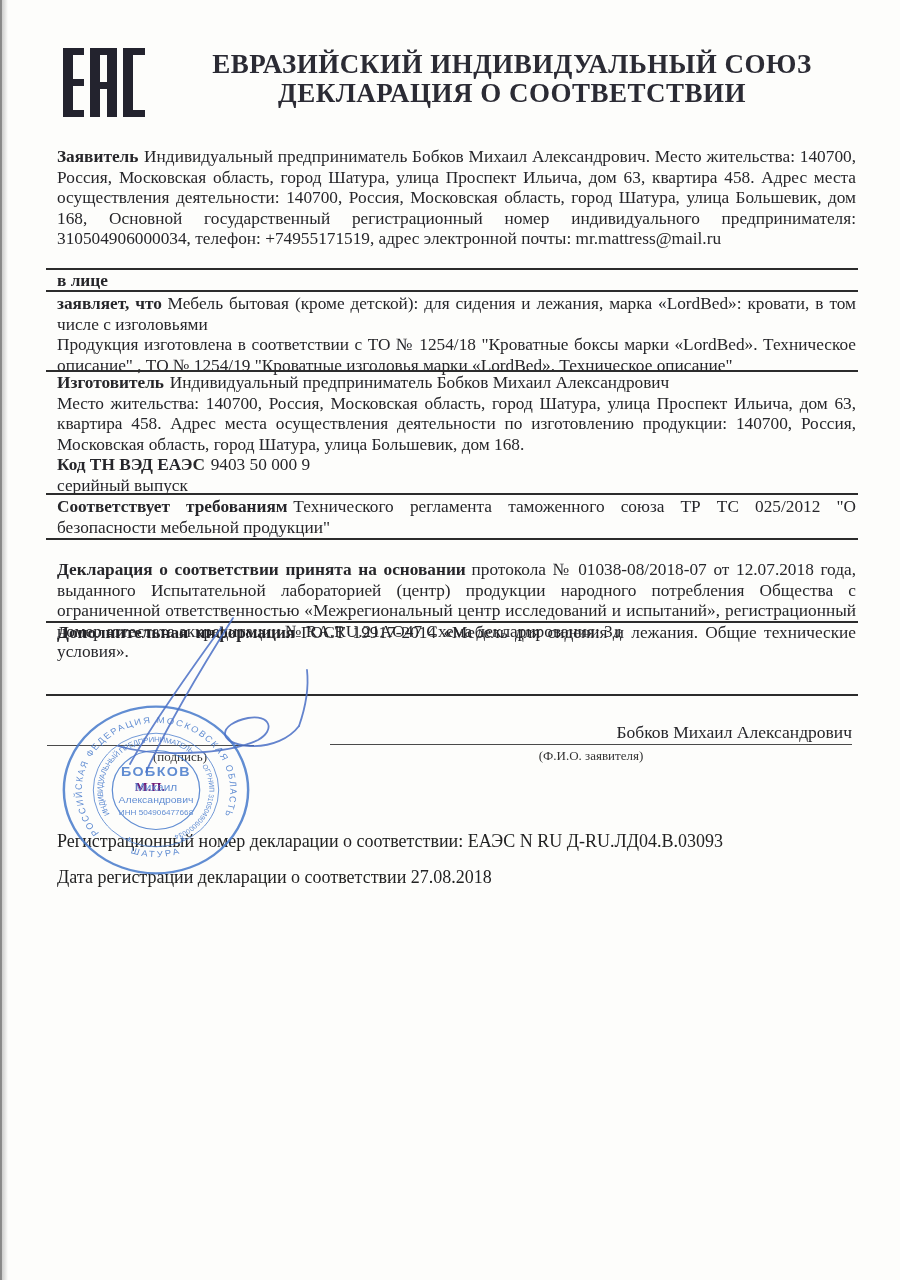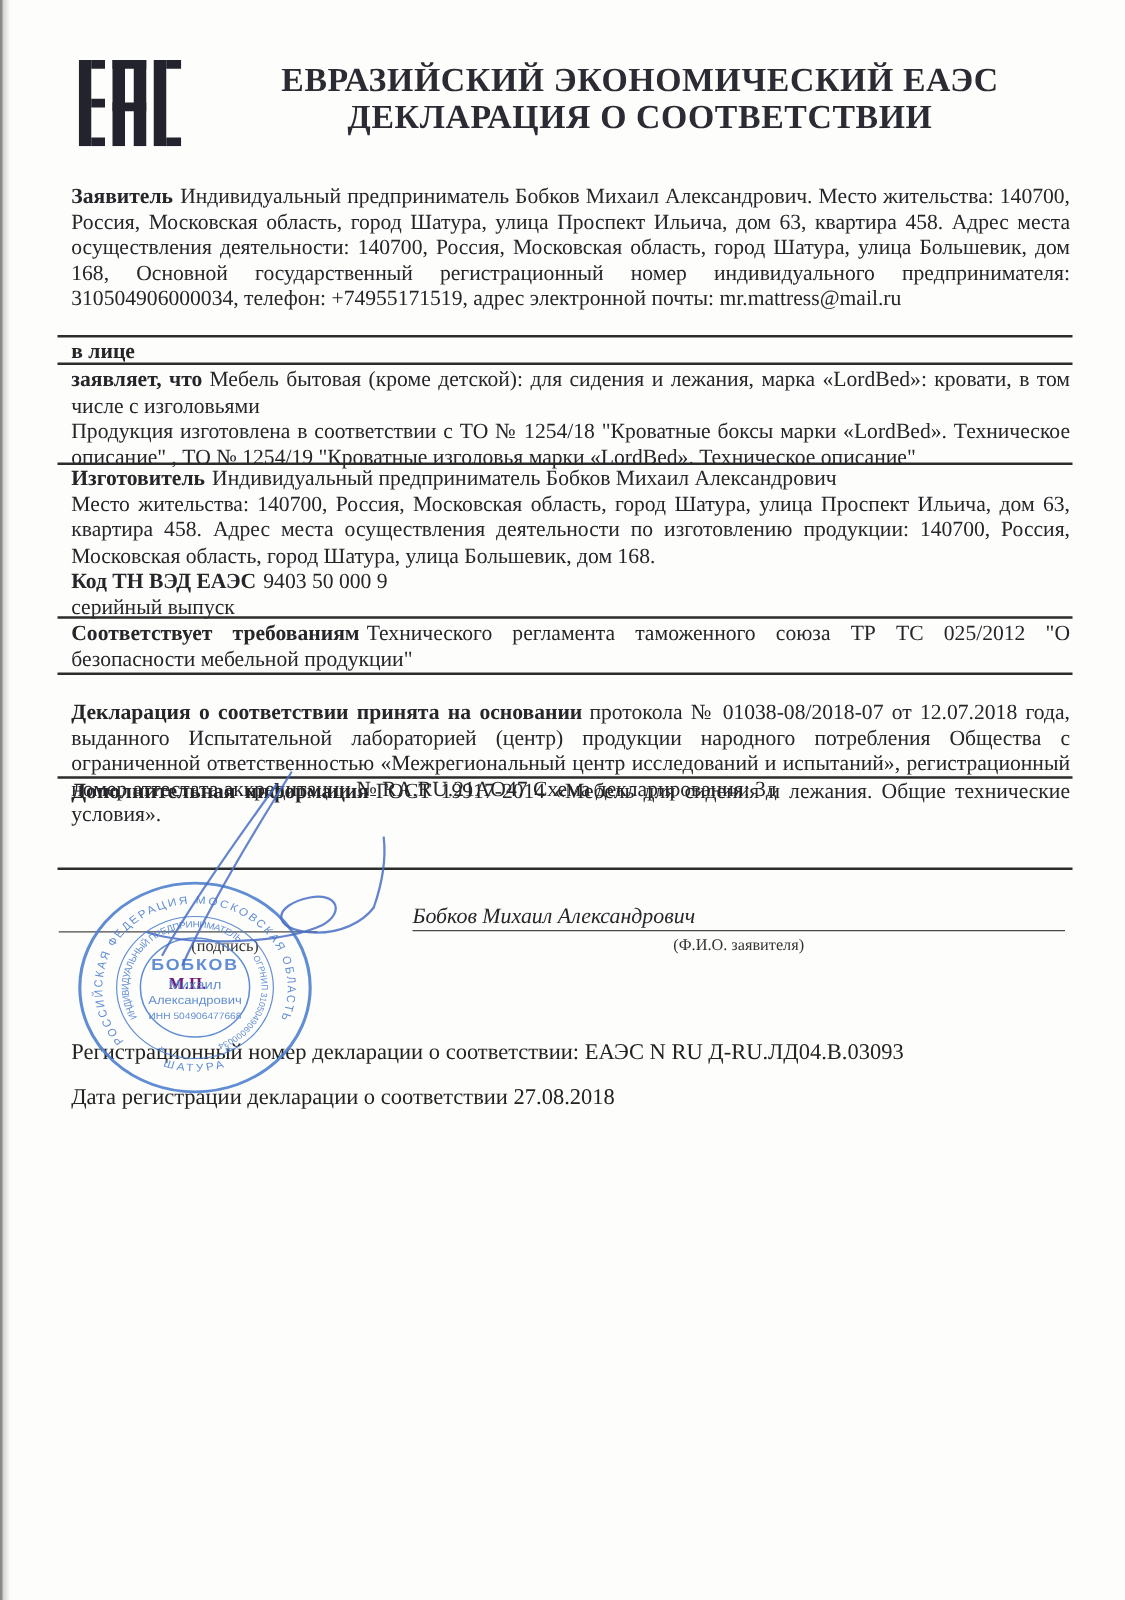--- a/index.html
+++ b/index.html
@@ -19,21 +19,21 @@
   
   .sec{position:absolute;left:57px;width:799px;font-size:17.3px;line-height:20.6px;}
   .sec p{margin:0;}
   .just{text-align:justify;}
   .lbl{font-weight:bold;margin-right:.33em;}
   .rule{position:absolute;left:46px;width:812px;height:2px;background:#2c2c2c;}
 
   
   .sigline{position:absolute;border-top:1.6px solid #4a4a4a;height:0;}
   .cap{position:absolute;font-size:13px;color:#333;text-align:center;}
-  .signer{position:absolute;left:330px;top:722px;width:522px;text-align:left;font-size:17.5px;font-style:italic;}
+  .signer{position:absolute;left:330px;top:722px;width:522px;text-align:right;font-size:17.5px;}
   .mp{position:absolute;left:118px;top:779px;width:64px;text-align:center;
       font-size:13.5px;font-weight:600;color:#701a75;}
 
   
   .boldline{position:absolute;left:57px;width:800px;font-weight:normal;font-size:18px;color:#222;}
 
   
   .stamp{position:absolute;left:61px;top:704px;width:190px;height:172px;opacity:.88;}
   .scribble{position:absolute;left:100px;top:606px;width:215px;height:180px;opacity:.85;}
 </style>
@@ -55,21 +55,21 @@
         <rect x="44" y="0" width="10" height="69"></rect>
       <rect x="27" y="0" width="27" height="7"></rect>
         <rect x="27" y="34" width="27" height="7"></rect>
       <rect x="60" y="0" width="10" height="69"></rect>
         <rect x="70" y="0" width="12" height="7"></rect>
       <rect x="70" y="62" width="12" height="7"></rect>
     </g>
   </svg>
 
   <div class="titles">
-    <div>ЕВРАЗИЙСКИЙ ЭКОНОМИЧЕСКИЙ ЕАЭС</div>
+    <div>ЕВРАЗИЙСКИЙ ИНДИВИДУАЛЬНЫЙ СОЮЗ</div>
     <div>ДЕКЛАРАЦИЯ О СООТВЕТСТВИИ</div>
   </div>
 
   <div class="sec" style="top:147px">
     <p class="just"><span class="lbl">Заявитель</span><span>Индивидуальный предприниматель Бобков Михаил Александрович. Место жительства: 140700, Россия, Московская область, город Шатура, улица Проспект Ильича, дом 63, квартира 458. Адрес места осуществления деятельности: 140700, Россия, Московская область, город Шатура, улица Большевик, дом 168, Основной государственный регистрационный номер индивидуального предпринимателя: 310504906000034, телефон: +74955171519, адрес электронной почты: mr.mattress@mail.ru</span></p>
   </div>
   <div class="rule" style="top:268px"></div>
 
   <div class="sec" style="top:271px">
     <p><span class="lbl">в лице</span></p>

